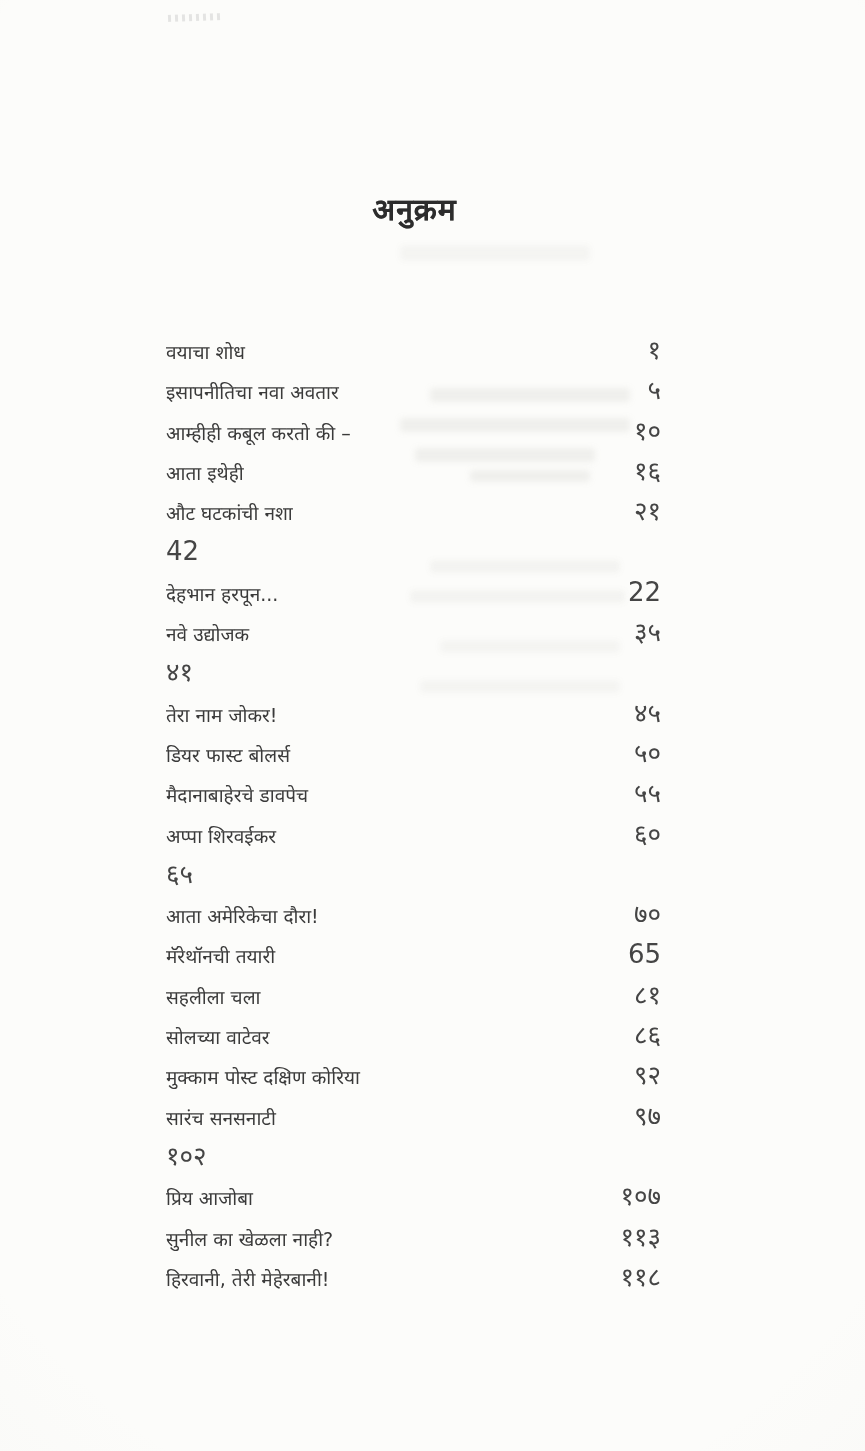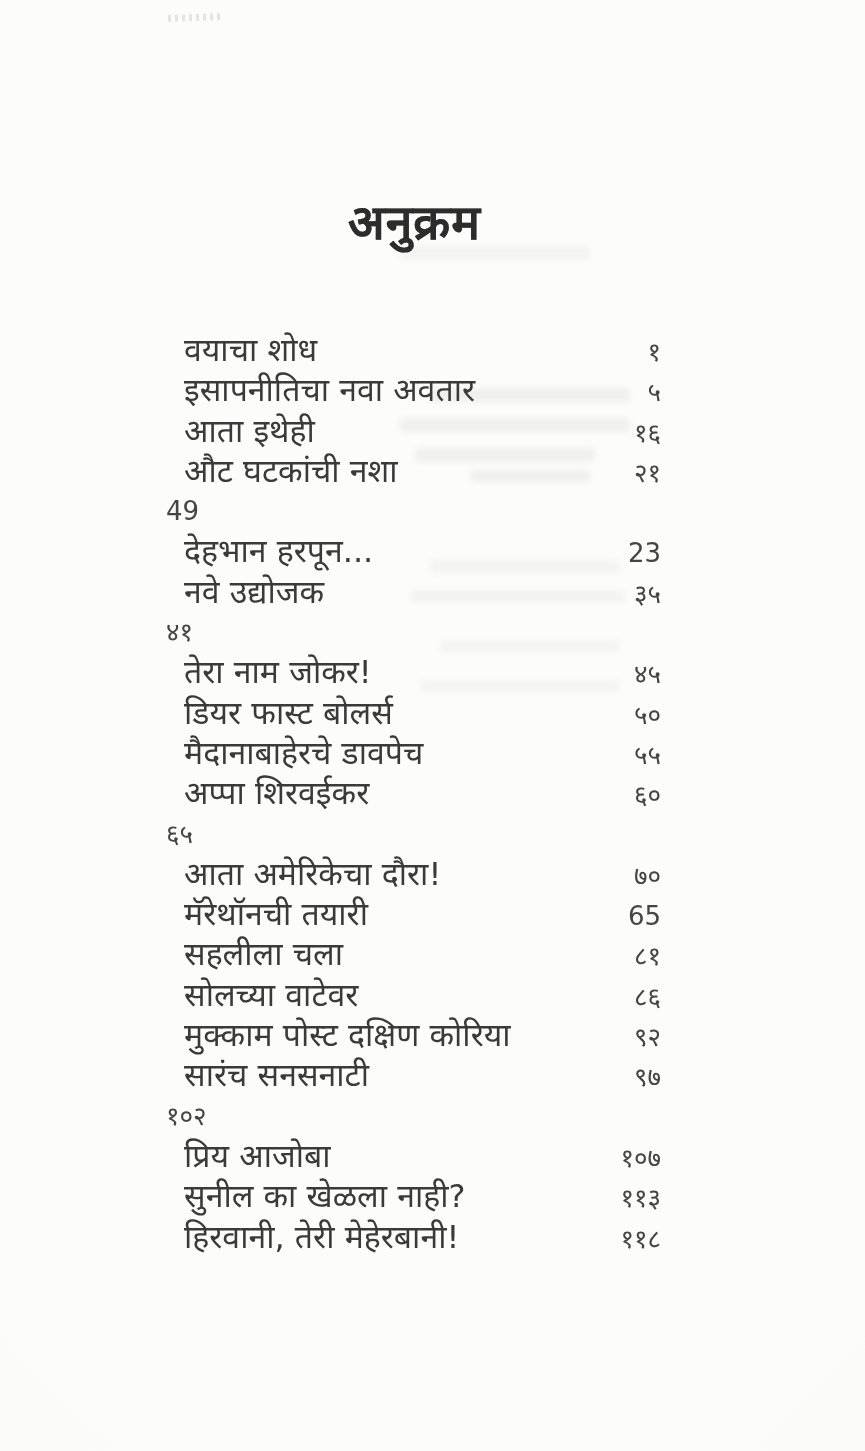--- a/index.html
+++ b/index.html
@@ -31,44 +31,43 @@
     filter: blur(0.4px);
     opacity: 0.5;
   }
   .title {
     position: absolute;
     top: 188px;
     left: 166px;
     width: 497px;
     margin: 0;
     text-align: center;
-    font-size: 48px;
+    font-size: 30px;
     font-weight: bold;
     color: #2c2c2c;
     letter-spacing: 1px;
     text-shadow: 0 0 0.5px rgba(44,44,44,0.6);
   }
   .toc {
     position: absolute;
     top: 330px;
     left: 166px;
     width: 497px;
   }
   .row {
     display: flex;
     justify-content: space-between;
     align-items: baseline;
     height: 40.3px;
     line-height: 40.3px;
   }
   .row .label {
-    font-size: 32px;
+    font-size: 19px;
     color: #3a3a3a;
     white-space: nowrap;
-    margin-left: 18px;
   }
   .row .pagenum {
     font-size: 26px;
     color: #454545;
     padding-right: 2px;
   }
   
   .ghost {
     position: absolute;
     background: rgba(130,128,122,0.10);
@@ -107,33 +106,37 @@
   <div class="toc" id="toc">
       <div class="row">
         <span class="label">वयाचा शोध</span>
         <span class="pagenum">१</span>
       </div>
       <div class="row">
         <span class="label">इसापनीतिचा नवा अवतार</span>
         <span class="pagenum">५</span>
       </div>
       <div class="row">
+        <span class="label">आम्हीही कबूल करतो की –</span>
+        <span class="pagenum">१०</span>
+      </div>
+      <div class="row">
         <span class="label">आता इथेही</span>
         <span class="pagenum">१६</span>
       </div>
       <div class="row">
         <span class="label">औट घटकांची नशा</span>
         <span class="pagenum">२१</span>
       </div>
       <div class="row">
-        <span class="pagenum">49</span>
+        <span class="pagenum">42</span>
       </div>
       <div class="row">
         <span class="label">देहभान हरपून...</span>
-        <span class="pagenum">23</span>
+        <span class="pagenum">22</span>
       </div>
       <div class="row">
         <span class="label">नवे उद्योजक</span>
         <span class="pagenum">३५</span>
       </div>
       <div class="row">
         <span class="pagenum">४१</span>
       </div>
       <div class="row">
         <span class="label">तेरा नाम जोकर!</span>

